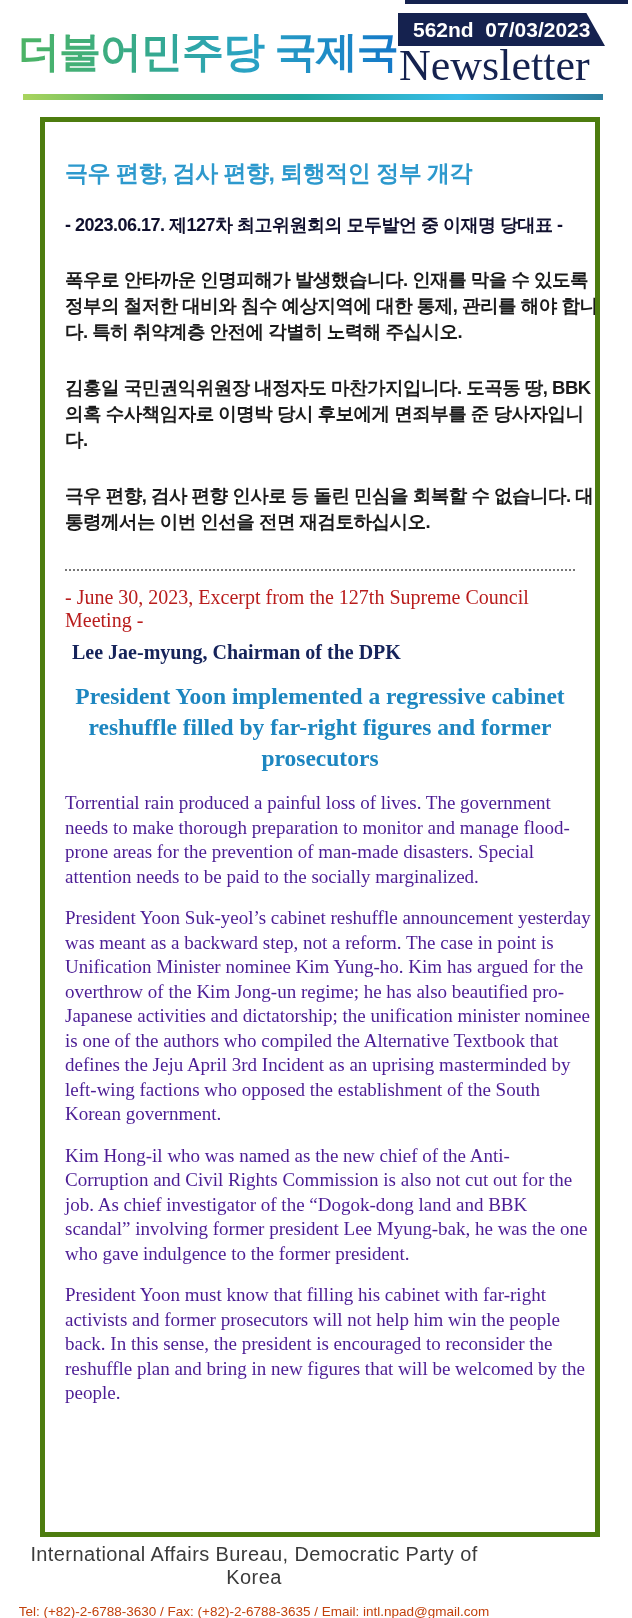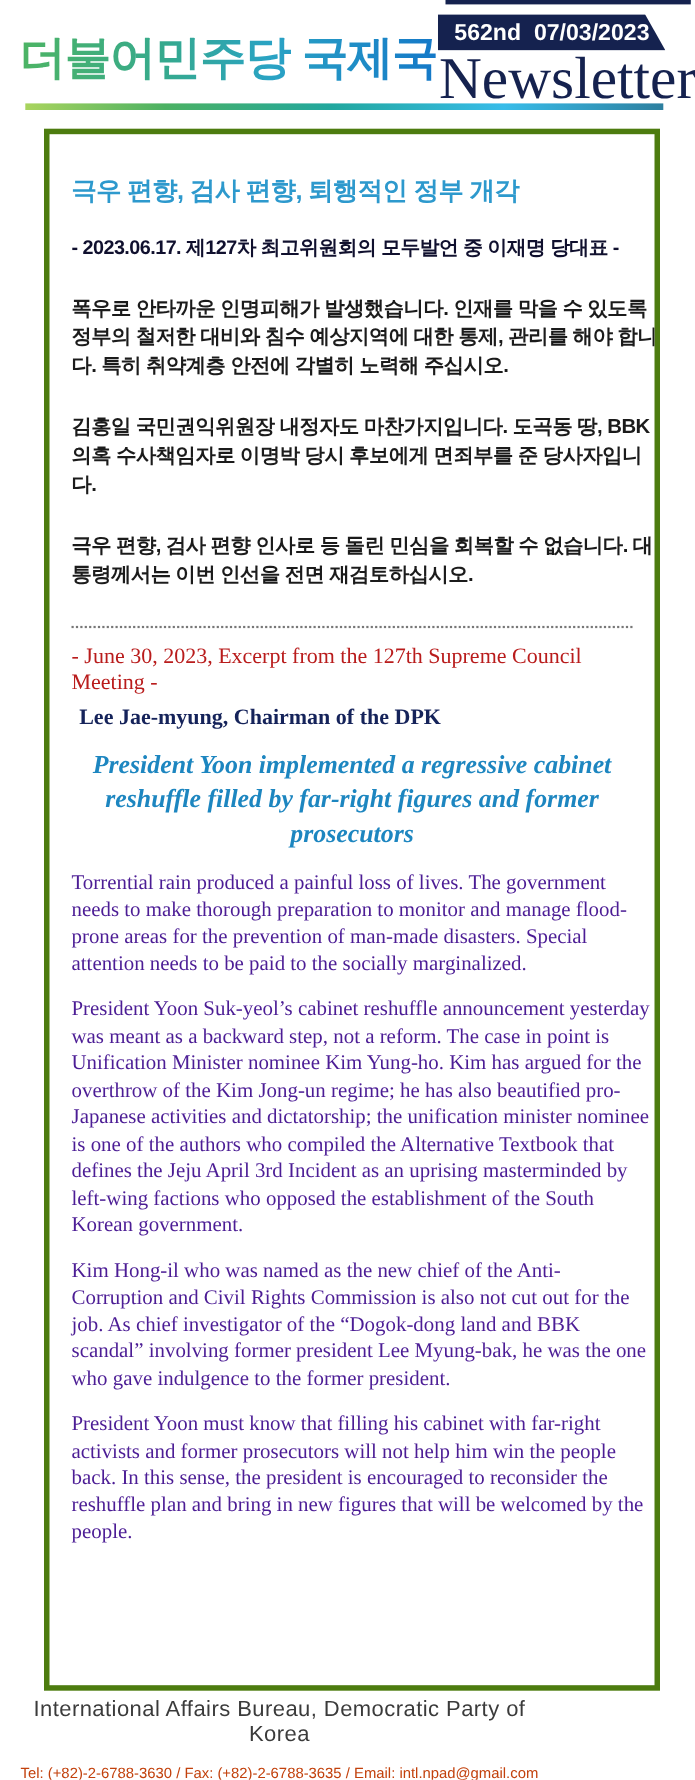--- a/index.html
+++ b/index.html
@@ -28,21 +28,21 @@
     position:absolute; left:398px; top:13px; width:207px; height:33px;
     background:#15224f; color:#ffffff;
     clip-path:polygon(0 0, 91% 0, 100% 100%, 0 100%);
     font-size:21px; font-weight:700;
     display:flex; align-items:center; padding-left:15px;
     white-space:pre;
   }
   .newsletter {
     position:absolute; left:399px; top:40px;
     font-family:"Liberation Serif", serif;
-    font-size:54px; color:#15224f; letter-spacing:0px;
+    font-size:44px; color:#15224f; letter-spacing:0px;
   }
   .gradient-line {
     position:absolute; left:23px; top:94px; width:580px; height:6px;
     background:linear-gradient(90deg,#a9d45e 0%, #4bb163 22%, #21a79e 48%, #38bce9 75%, #2d7f9f 100%);
   }
   
   .content-box {
     position:absolute; left:40px; top:117px; width:560px; height:1420px;
     border:5px solid #4d7c0f;
     background:#ffffff;
@@ -79,21 +79,20 @@
     margin-top:9px; margin-left:7px;
     font-family:"Liberation Serif", serif;
     font-size:20px; font-weight:700; color:#15235a;
   }
   .e-headline {
     margin-top:17px;
     font-family:"Liberation Serif", serif;
     font-size:23.5px; font-weight:700; color:#1d86c0;
     text-align:center; line-height:31px;
     padding:0 6px;
-    font-style:italic;
   }
   .e-para {
     margin-top:17px;
     font-family:"Liberation Serif", serif;
     font-size:19px; line-height:24.5px; color:#4c1d95;
     width:528px;
   }
   
   .footer { position:absolute; left:0; top:1543px; width:508px; text-align:center; }
   .footer-bureau {

